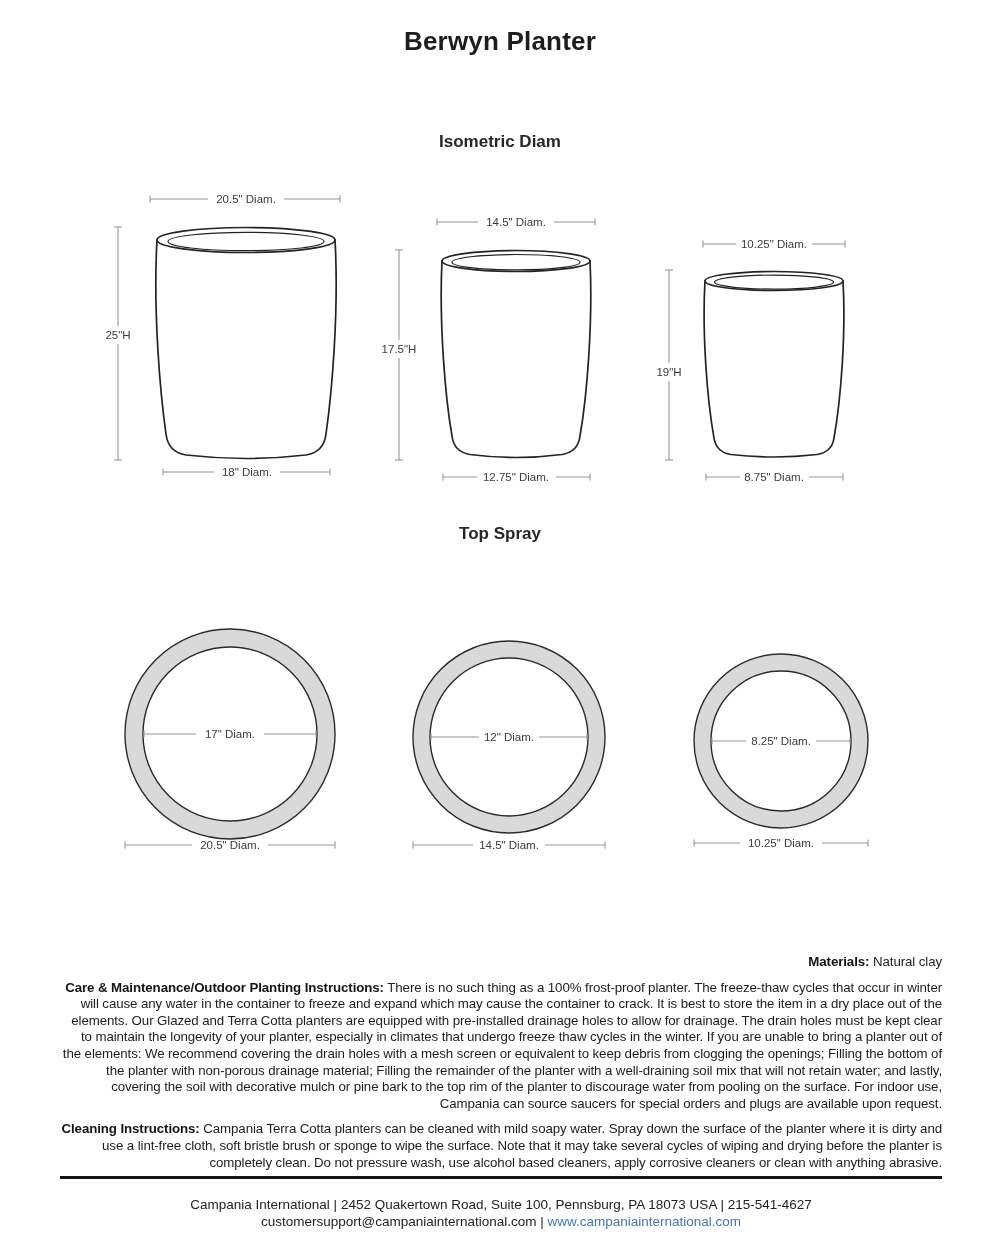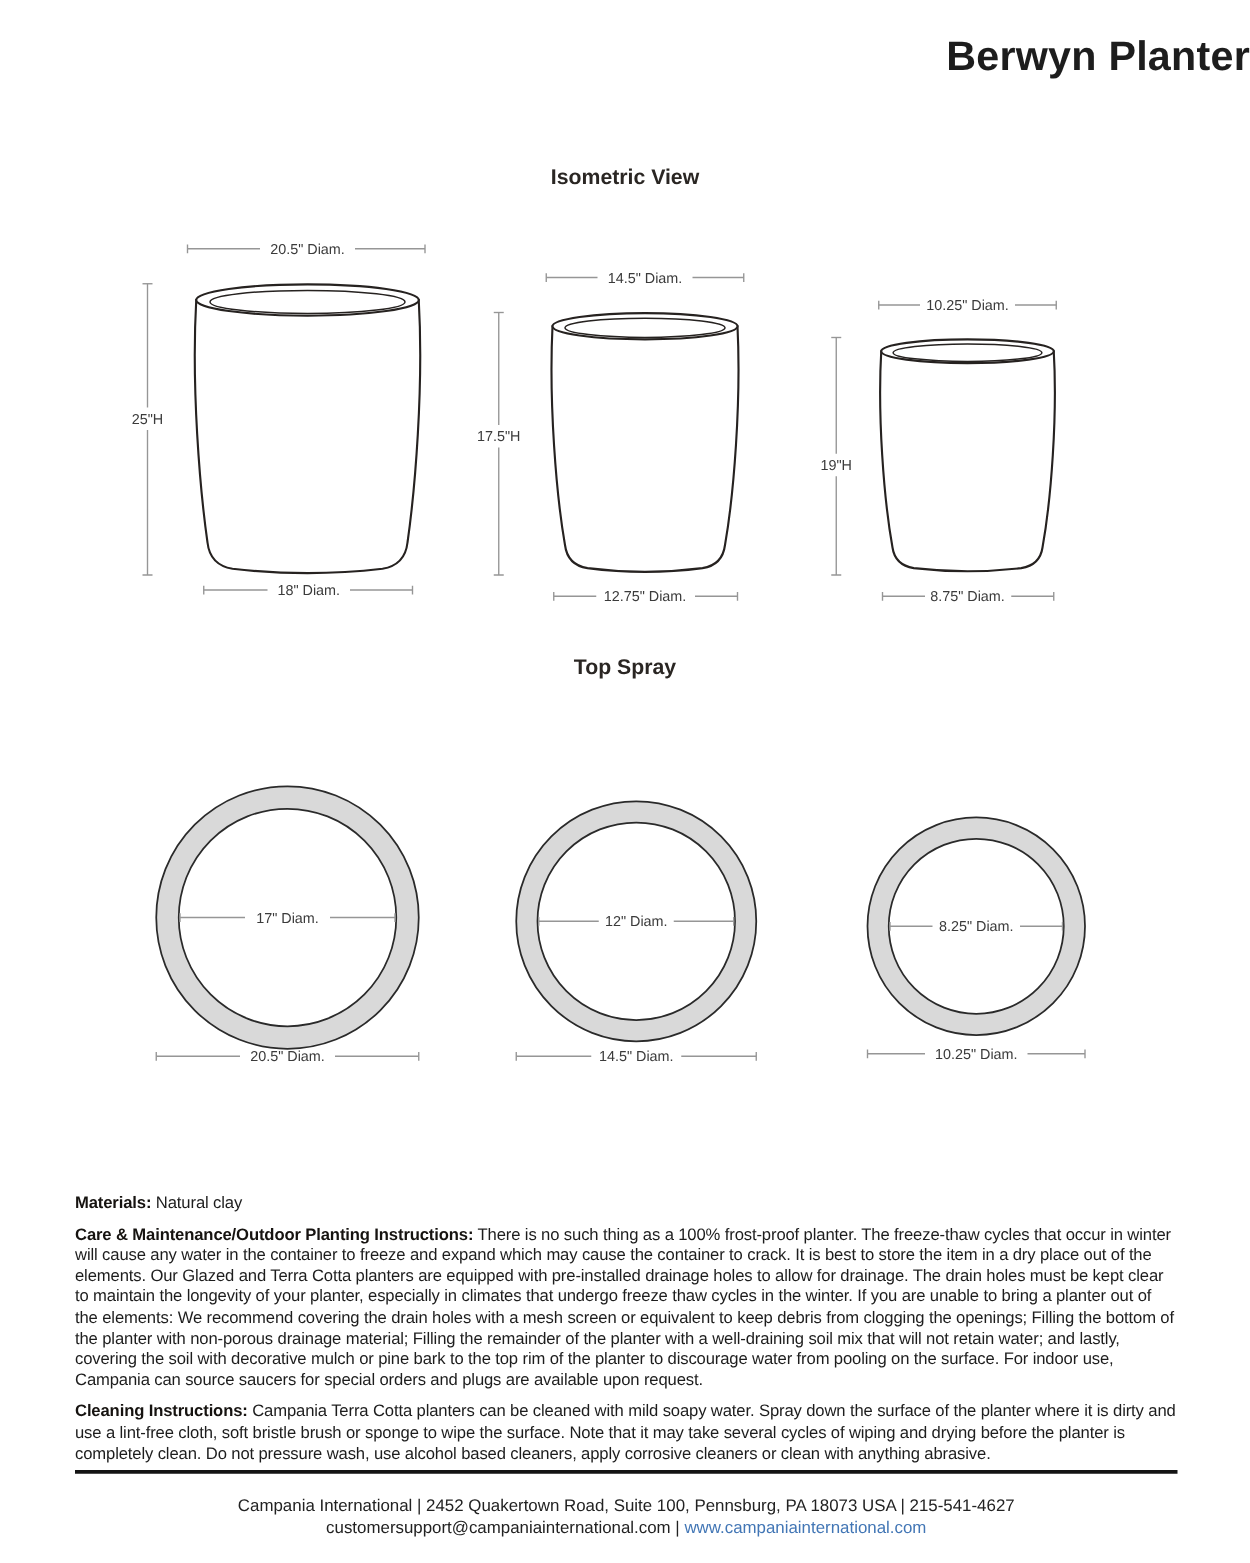--- a/index.html
+++ b/index.html
@@ -6,21 +6,21 @@
   .page{
     position:relative;
     width:1000px;height:1250px;
     background:#ffffff;
     font-family:"Liberation Sans", sans-serif;
     color:#1d1d1d;
     overflow:hidden;
   }
   .page-title{
     position:absolute;top:26px;left:0;width:100%;
-    text-align:right;font-size:33px;font-weight:bold;color:#1d1d1d;
+    text-align:center;font-size:26px;font-weight:bold;color:#1d1d1d;
     letter-spacing:0.2px;
   }
   .section-heading{
     position:absolute;left:0;width:100%;
     text-align:center;font-size:17px;font-weight:bold;color:#2a2623;
   }
   #iso-heading{top:132px;}
   #top-heading{top:524px;}
   svg{position:absolute;left:0;}
   #iso-svg{top:180px;}
@@ -32,38 +32,38 @@
   .outline{fill:#ffffff;stroke:#262220;stroke-width:1.7;stroke-linecap:round;}
   .rim{fill:none;stroke:#262220;stroke-width:1.2;}
   .dim{stroke:#969696;stroke-width:1.1;}
   .ring-outer{fill:#d9d9d9;stroke:#2a2a2a;stroke-width:1.4;}
   .ring-inner{fill:#ffffff;stroke:#2a2a2a;stroke-width:1.4;}
   .details{
     position:absolute;left:60px;top:954px;width:882px;
     font-size:13.3px;line-height:16.6px;color:#1d1d1d;
     letter-spacing:-0.1px;
   }
-  .details p{margin:0 0 9px 0;}
+  .details p{margin:0 0 9px 0;text-align:right;}
   .details b{color:#161310;}
   .footer{
     position:absolute;left:60px;top:1176px;width:882px;
     border-top:3px solid #141414;
     padding-top:17px;
     text-align:center;font-size:13.5px;line-height:17px;color:#222222;
   }
   .footer a{color:#4276b5;cursor:pointer;}
 </style>
 </head>
 <body>
 
 <div class="page">
 
   <div class="page-title">Berwyn Planter</div>
 
-  <div class="section-heading" id="iso-heading">Isometric View</div>
+  <div class="section-heading" id="iso-heading">Isometric Diam</div>
 
   <svg id="iso-svg" width="1000" height="310" viewBox="0 0 1000 310">
 
     <g>
 
       <g class="dim">
         <line x1="150" y1="15.5" x2="150" y2="22.5"></line>
           <line x1="340" y1="15.5" x2="340" y2="22.5"></line>
         <line x1="150" y1="19" x2="208" y2="19"></line>
           <line x1="284" y1="19" x2="340" y2="19"></line>

